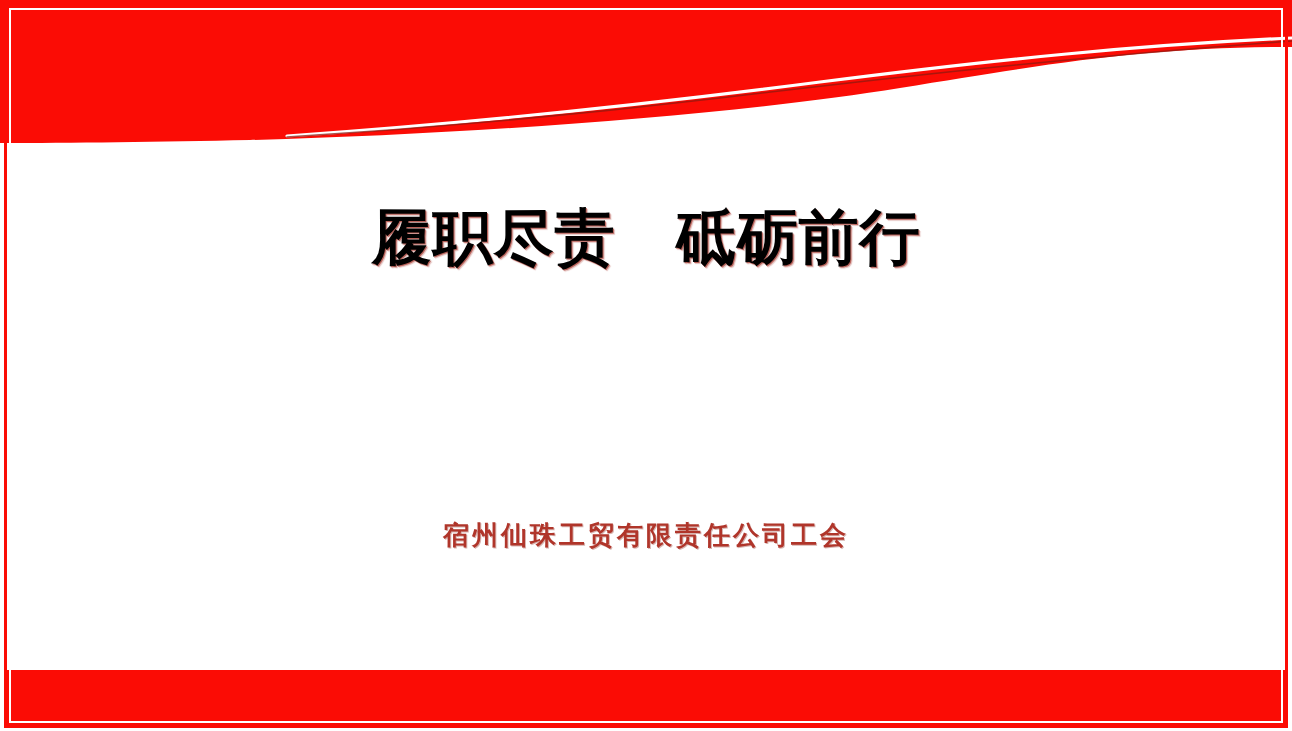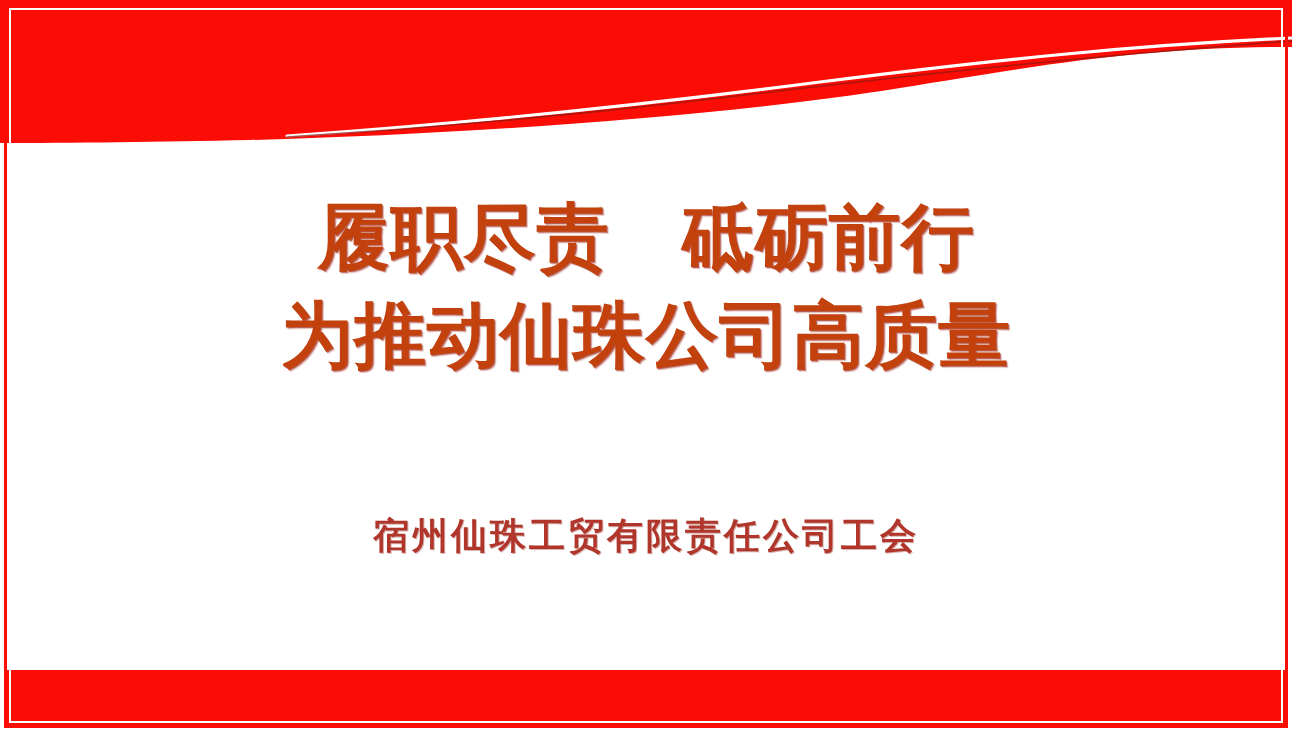--- a/index.html
+++ b/index.html
@@ -85,42 +85,42 @@
 
   .headline {
     position: absolute;
     left: 0;
     right: 0;
     top: 188px;
     text-align: center;
   }
   .headline .hl-line {
     display: block;
-    color: #c2410c;
+    color: #000000;
     font-family: "DejaVu Sans", "Liberation Sans", sans-serif;
     font-weight: bold;
-    font-size: 72px;
+    font-size: 60px;
     line-height: 98px;
     letter-spacing: 1px;
     white-space: pre;
     text-shadow:
       1px 1px 0 rgba(150, 20, 10, 0.55),
       2px 2px 1px rgba(150, 20, 10, 0.28);
   }
 
   .subtitle {
     position: absolute;
     left: 0;
     right: 0;
     top: 516px;
     text-align: center;
     color: #b0352a;
-    font-family: Liberation Sans, sans-serif;
+    font-family: Liberation Serif, serif;
     font-weight: bold;
-    font-size: 36px;
+    font-size: 26px;
     line-height: 40px;
     letter-spacing: 3px;
     white-space: pre;
     text-shadow: 1px 1px 0 rgba(140, 40, 30, 0.35);
   }
 </style>
 </head>
 <body>
 
 <div class="poster">
@@ -145,20 +145,19 @@
 
   <div class="bottom-band"></div>
 
   <div class="frame-inner"></div>
   <div class="frame-outer"></div>
 
   <div class="content">
 
     <div class="headline">
       <span class="hl-line">履职尽责　砥砺前行</span>
-      <span class="hl-line">为推动仙珠公司高质量</span>
     </div>
 
     <div class="subtitle">宿州仙珠工贸有限责任公司工会</div>
 
   </div>
 
 </div>
 
 </body></html>

